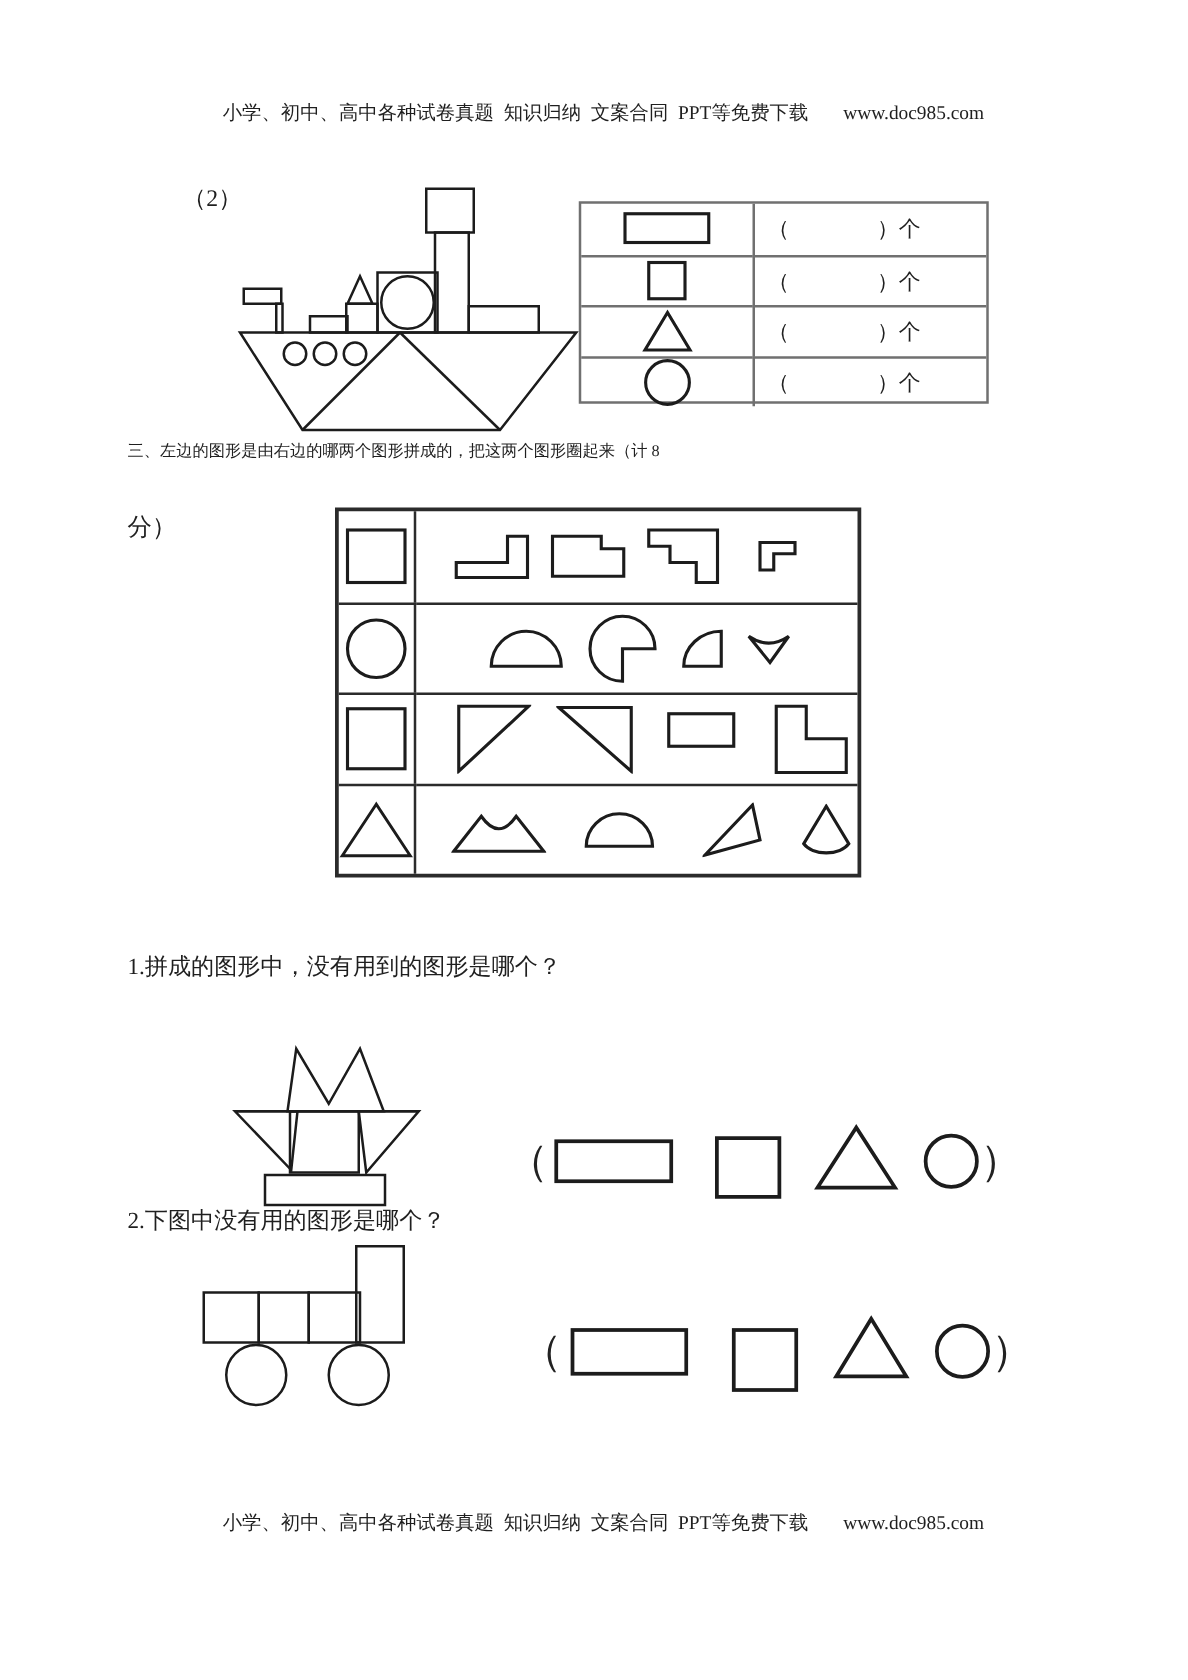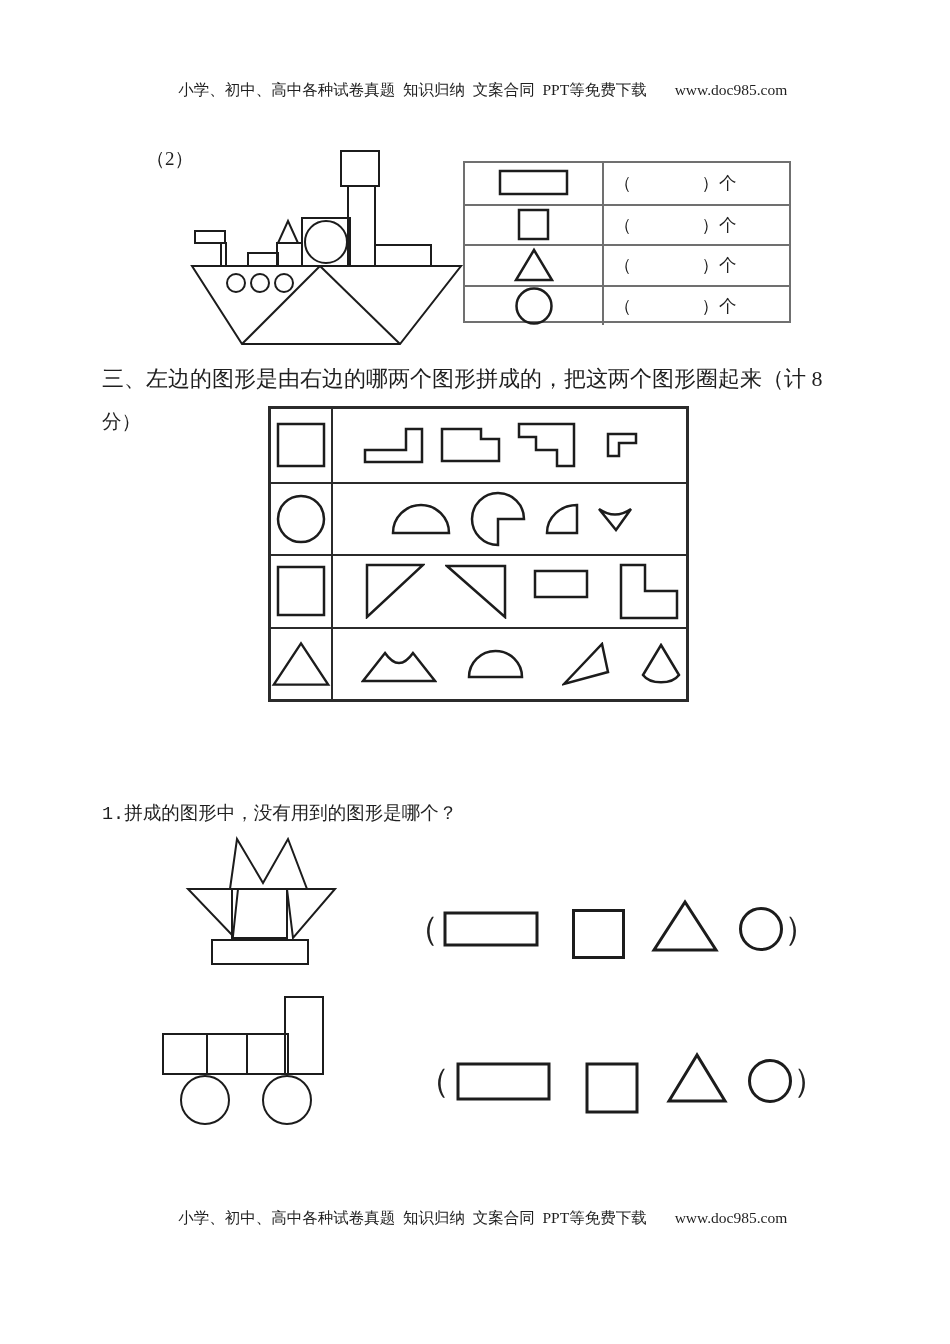--- a/index.html
+++ b/index.html
@@ -4,21 +4,21 @@
 <style>
   html,body{margin:0;padding:0;background:#ffffff;}
   .page{position:relative;width:950px;height:1344px;background:#ffffff;overflow:hidden;
         font-family:"Liberation Serif","DejaVu Serif",serif;color:#1f1f1f;}
   .abs{position:absolute;}
   .txt{font-family:"Liberation Serif","DejaVu Serif",serif;color:#1f1f1f;white-space:pre;}
   .header{position:absolute;top:62px;left:0;width:950px;text-align:center;font-size:15.5px;}
   .footer{position:absolute;top:1190px;left:0;width:950px;text-align:center;font-size:15.5px;}
   .url{margin-left:28px;}
   .label2{left:146px;top:146px;font-size:19px;}
-  .q3line1{left:102px;top:364px;font-size:22px;}
+  .q3line1{left:102px;top:352px;font-size:13px;}
   .q3line2{left:102px;top:408px;font-size:19.5px;}
   .q4title{left:102px;top:744px;font-size:19.5px;}
   .qitem{left:102px;font-size:18.5px;}
   
   .count-table{left:463px;top:161px;width:328px;height:162px;border:2px solid #707070;
                display:grid;grid-template-columns:137px 1fr;grid-auto-rows:40.5px;box-sizing:border-box;}
   .ct-shape{display:flex;align-items:center;justify-content:center;border-top:2px solid #707070;}
   .ct-ans{display:flex;align-items:center;border-top:2px solid #707070;border-left:2px solid #707070;
           padding-left:10px;font-size:17.5px;white-space:pre;}
   .ct-r0{border-top:none;}
@@ -172,21 +172,21 @@
         </svg>
       <svg class="fig mid" style="margin-left:8px;" width="48" height="44" viewBox="0 0 48 44">
           <polygon points="2,42 40,2 46,30"></polygon>
         </svg>
       <svg class="fig mid" width="42" height="42" viewBox="0 0 42 42">
           <path d="M21,2 L39,32 A20,13 0 0 1 3,32 Z"></path>
         </svg>
     </div>
   </div>
 
-  <div class="qitem txt abs" style="top:800px;font-family:Liberation Mono, monospace;">1.拼成的图形中，没有用到的图形是哪个？</div>
+  <div class="qitem txt abs" style="top:760px;">1.拼成的图形中，没有用到的图形是哪个？</div>
 
   <svg class="abs fig" style="left:183px;top:836px;" width="160" height="132" viewBox="0 0 160 132">
     <line x1="5" y1="53" x2="152" y2="53"></line>
     <polygon points="47,53 54,3 80,47 105,3 124,53"></polygon>
     <rect x="49" y="53" width="55" height="49"></rect>
     <polygon points="5,53 55,53 50,100"></polygon>
     <polygon points="104,53 152,53 110,102"></polygon>
     <rect x="29" y="104" width="96" height="24"></rect>
   </svg>
 
@@ -200,20 +200,21 @@
       </svg>
     <svg class="fig thick" style="margin-left:24px;margin-top:-6px;" width="70" height="56" viewBox="0 0 70 56">
         <polygon points="35,4 4,52 66,52"></polygon>
       </svg>
     <svg class="fig thick" style="margin-left:18px;" width="46" height="46" viewBox="0 0 46 46">
         <circle cx="23" cy="23" r="20.5"></circle>
       </svg>
     <span class="paren">）</span>
   </div>
 
+  <div class="qitem txt abs" style="top:963px;">2.下图中没有用的图形是哪个？</div>
 
   <svg class="abs fig" style="left:160px;top:990px;" width="170" height="140" viewBox="0 0 170 140">
     <rect x="3" y="44" width="44" height="40"></rect>
     <rect x="47" y="44" width="40" height="40"></rect>
     <rect x="87" y="44" width="41" height="40"></rect>
     <rect x="125" y="7" width="38" height="77"></rect>
     <circle cx="45" cy="110" r="24"></circle>
     <circle cx="127" cy="110" r="24"></circle>
   </svg>
 

